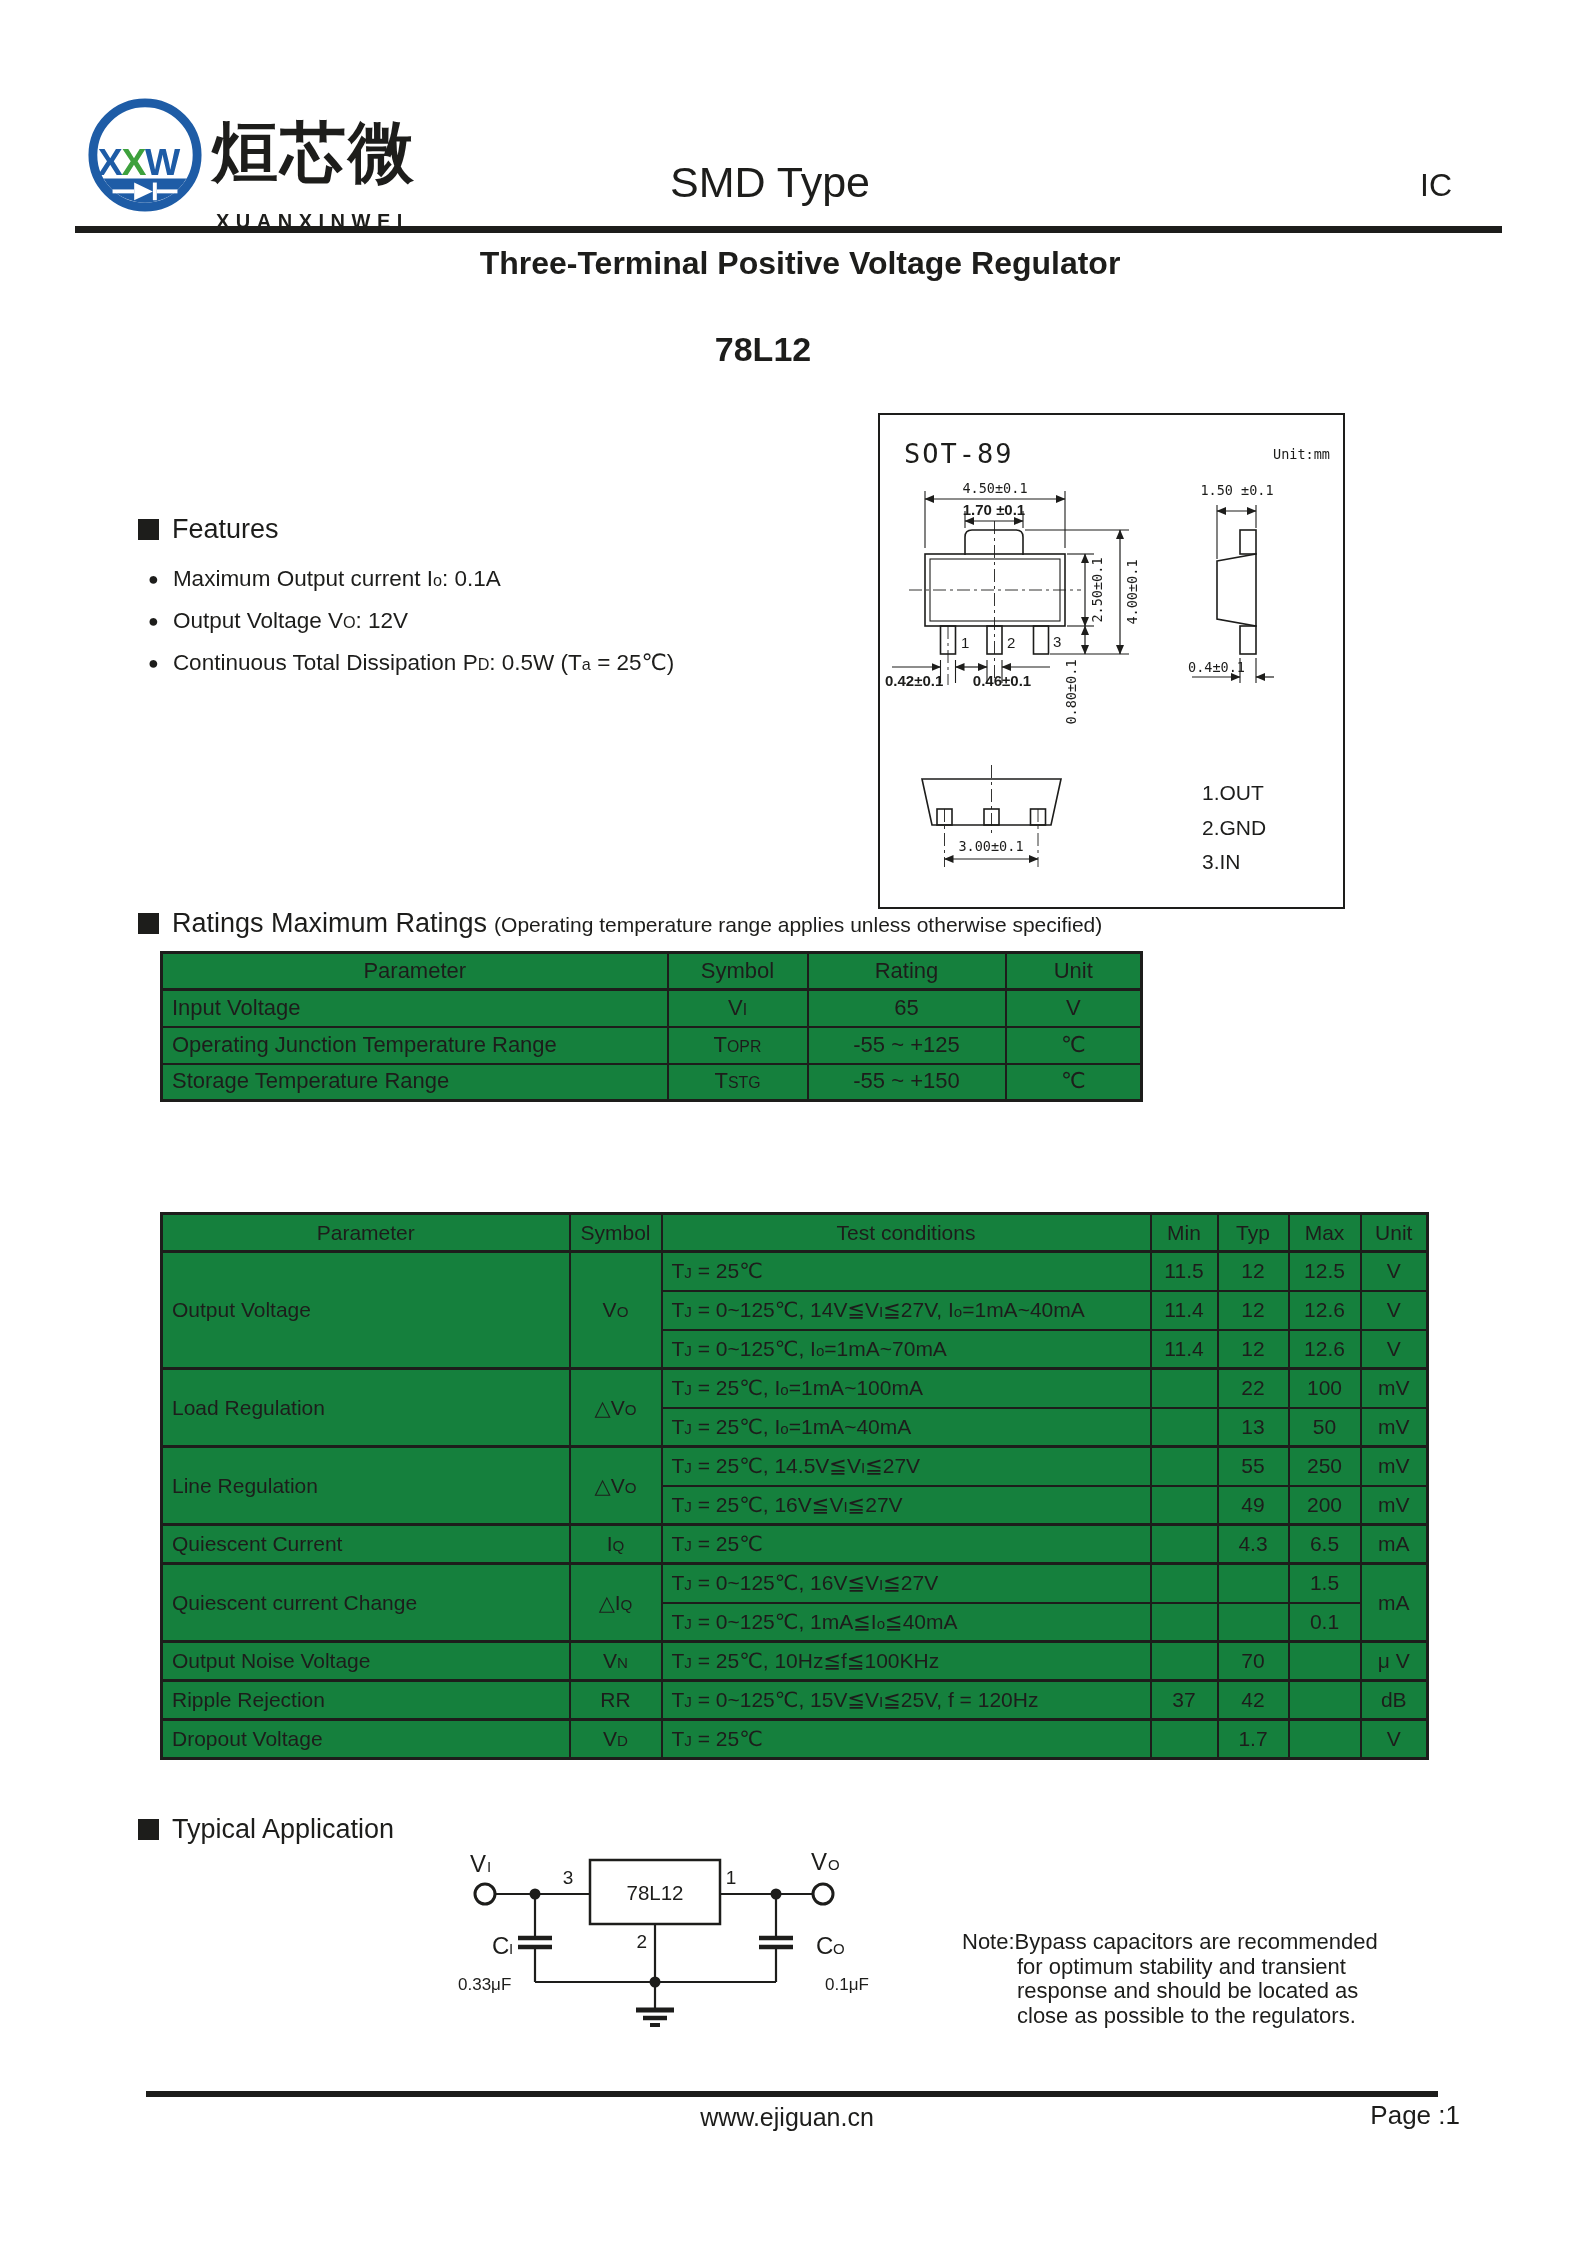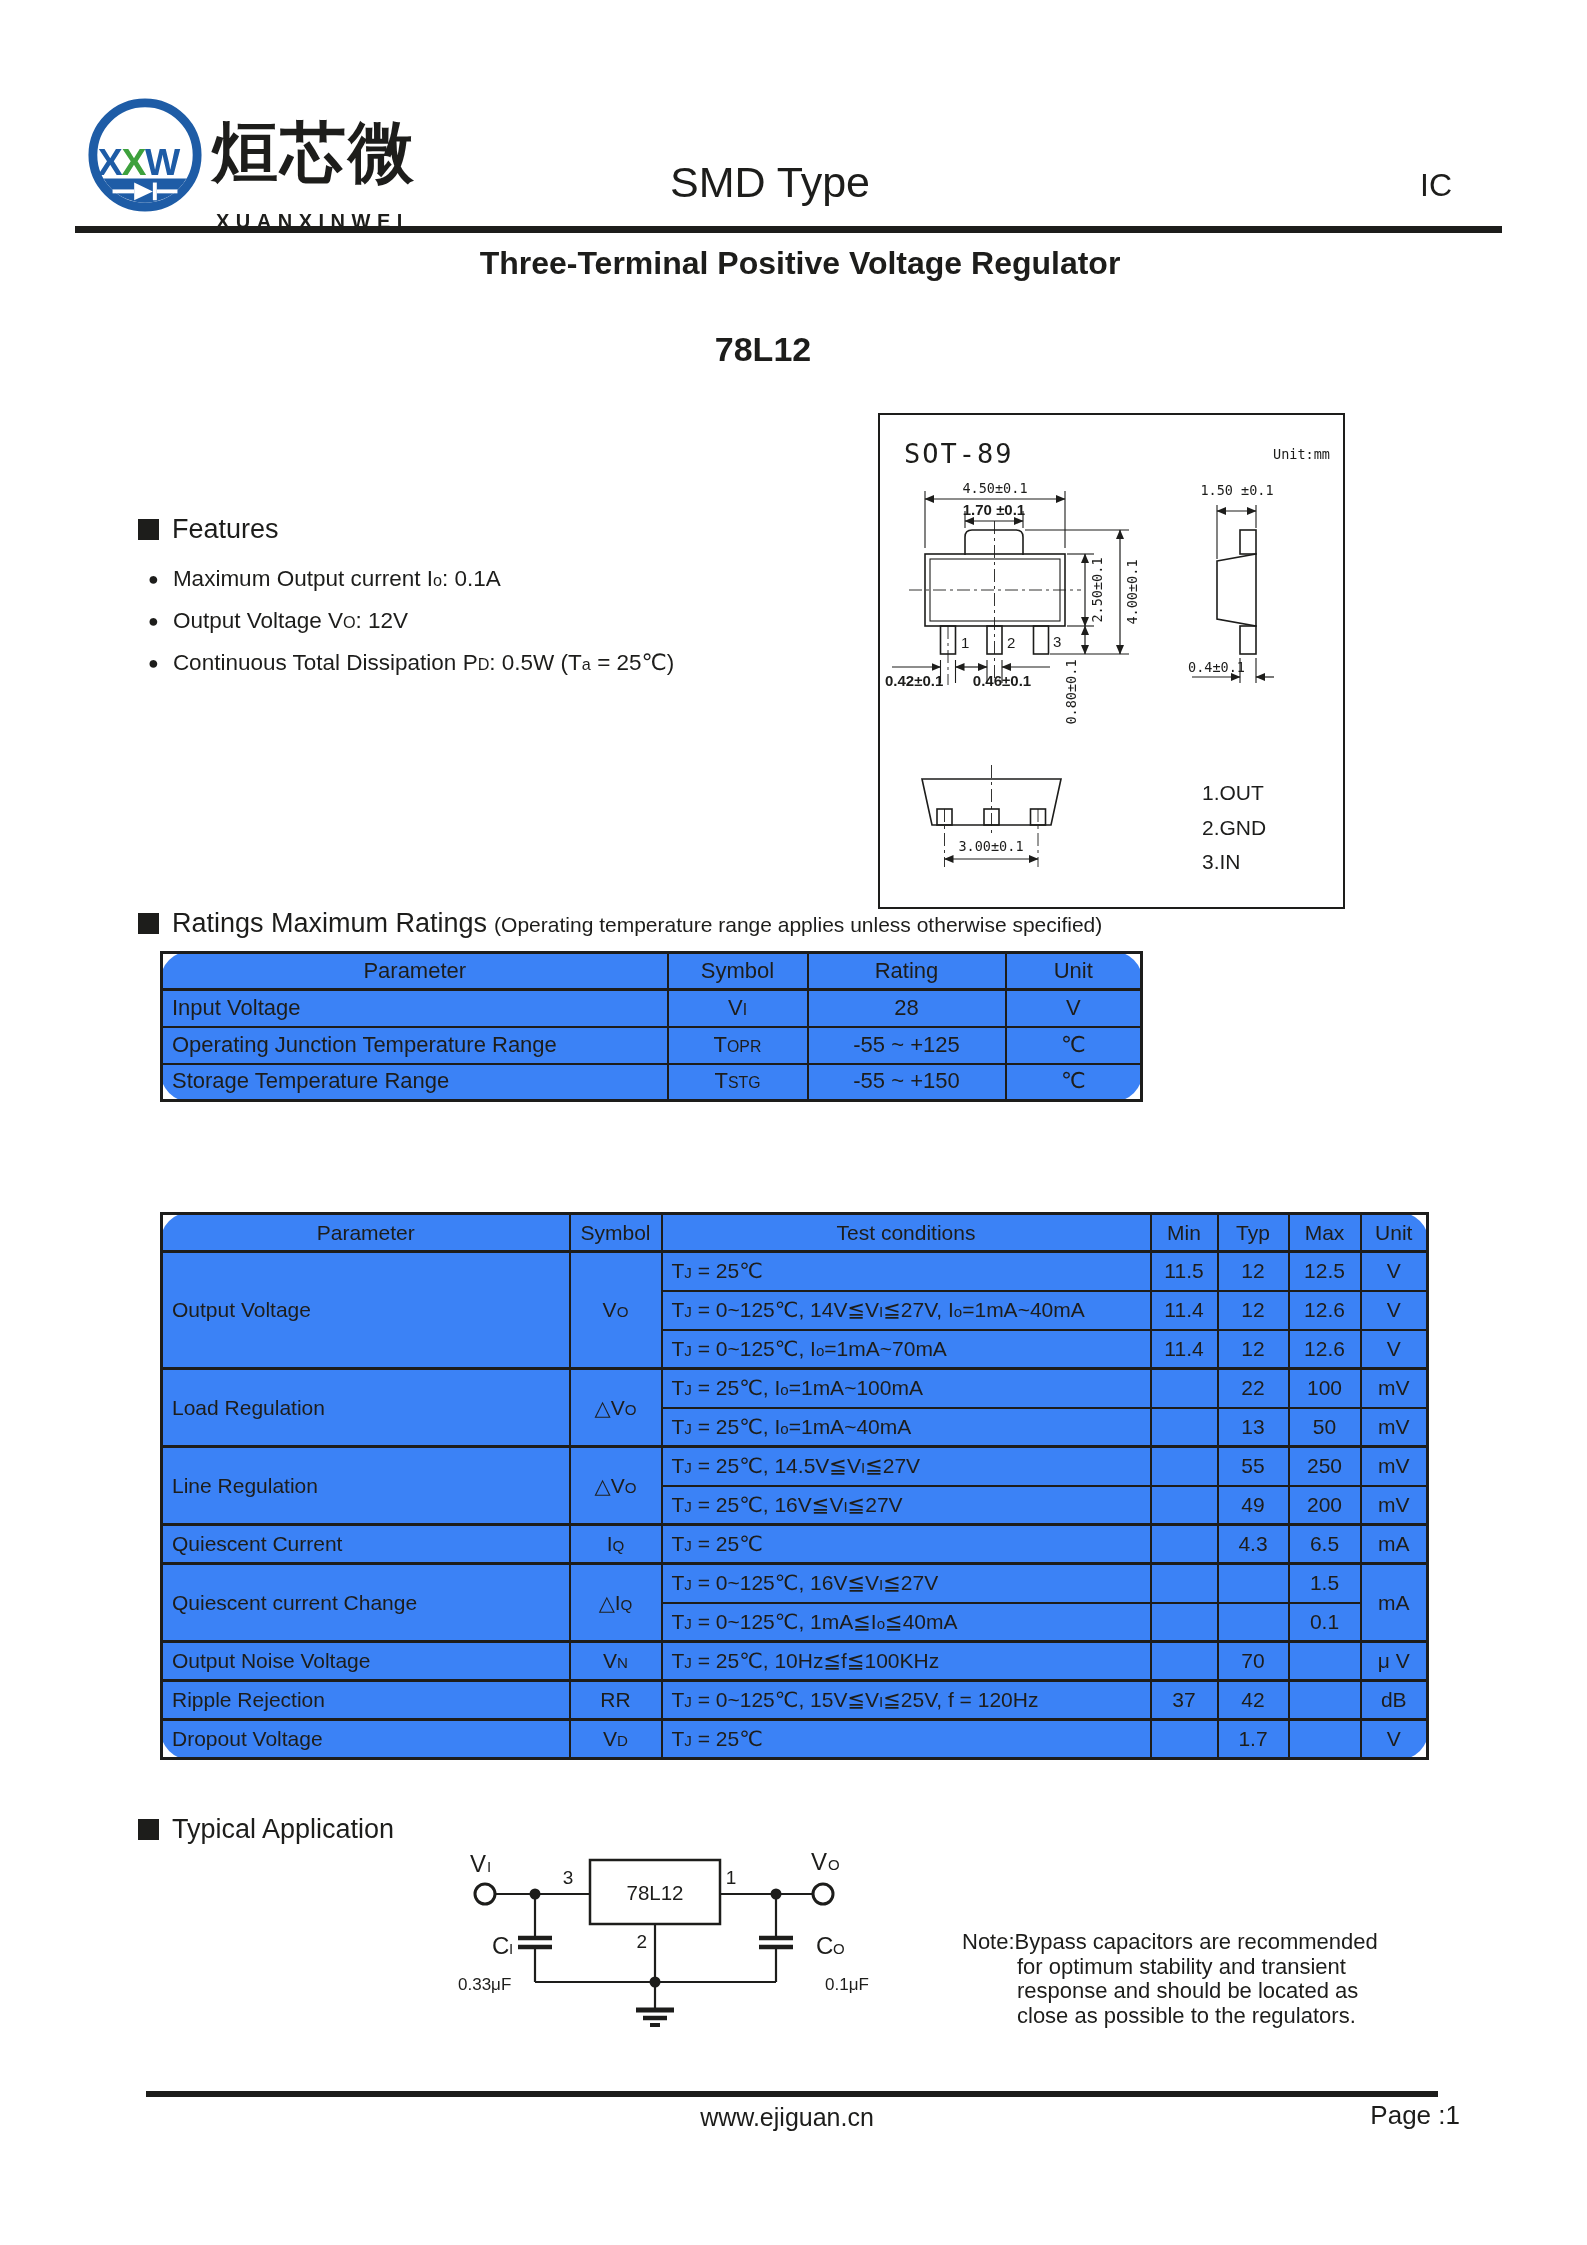--- a/index.html
+++ b/index.html
@@ -19,21 +19,21 @@
   
   .sect{display:flex;align-items:baseline;white-space:nowrap;}
   .sq{width:21px;height:21px;background:#1d1d1b;margin-right:13px;align-self:center;flex:0 0 auto;}
   .sect .lbl{font-size:27px;}
   .sect .lbl-sm{font-size:25px;}
   .sect .note{font-size:21px;margin-left:7px;}
   
   .feat{display:flex;align-items:center;white-space:nowrap;font-size:22.5px;}
   .dot{font-size:18px;margin-right:14px;}
   
-  table{border-collapse:collapse;table-layout:fixed;background:#3b82f6;border-radius:31px;}
+  table{border-collapse:collapse;table-layout:fixed;background:#15803d;}
   .amr{font-size:22px;}
   .ec{font-size:21px;}
   th,td{border:2px solid #1d1d1b;text-align:center;vertical-align:middle;padding:0 4px;
         overflow:hidden;white-space:nowrap;font-weight:normal;}
   table{border:3px solid #1d1d1b;}
   thead th{border-bottom:3px solid #1d1d1b;}
   tr.g td{border-top:3px solid #1d1d1b;}
   td.pl{text-align:left;padding-left:9px;}
   .amr tr{height:37px;}
   .ec thead tr{height:38px;}
@@ -223,21 +223,21 @@
         <th>Parameter</th>
         <th>Symbol</th>
         <th>Rating</th>
         <th>Unit</th>
       </tr>
     </thead>
     <tbody>
       <tr>
         <td class="pl">Input Voltage</td>
         <td>V<span class="sc">I</span></td>
-        <td>28</td>
+        <td>65</td>
         <td>V</td>
       </tr>
       <tr>
         <td class="pl">Operating Junction Temperature Range</td>
         <td>T<span class="sc">OPR</span></td>
         <td>-55 ~ +125</td>
         <td>℃</td>
       </tr>
       <tr>
         <td class="pl">Storage Temperature Range</td>

